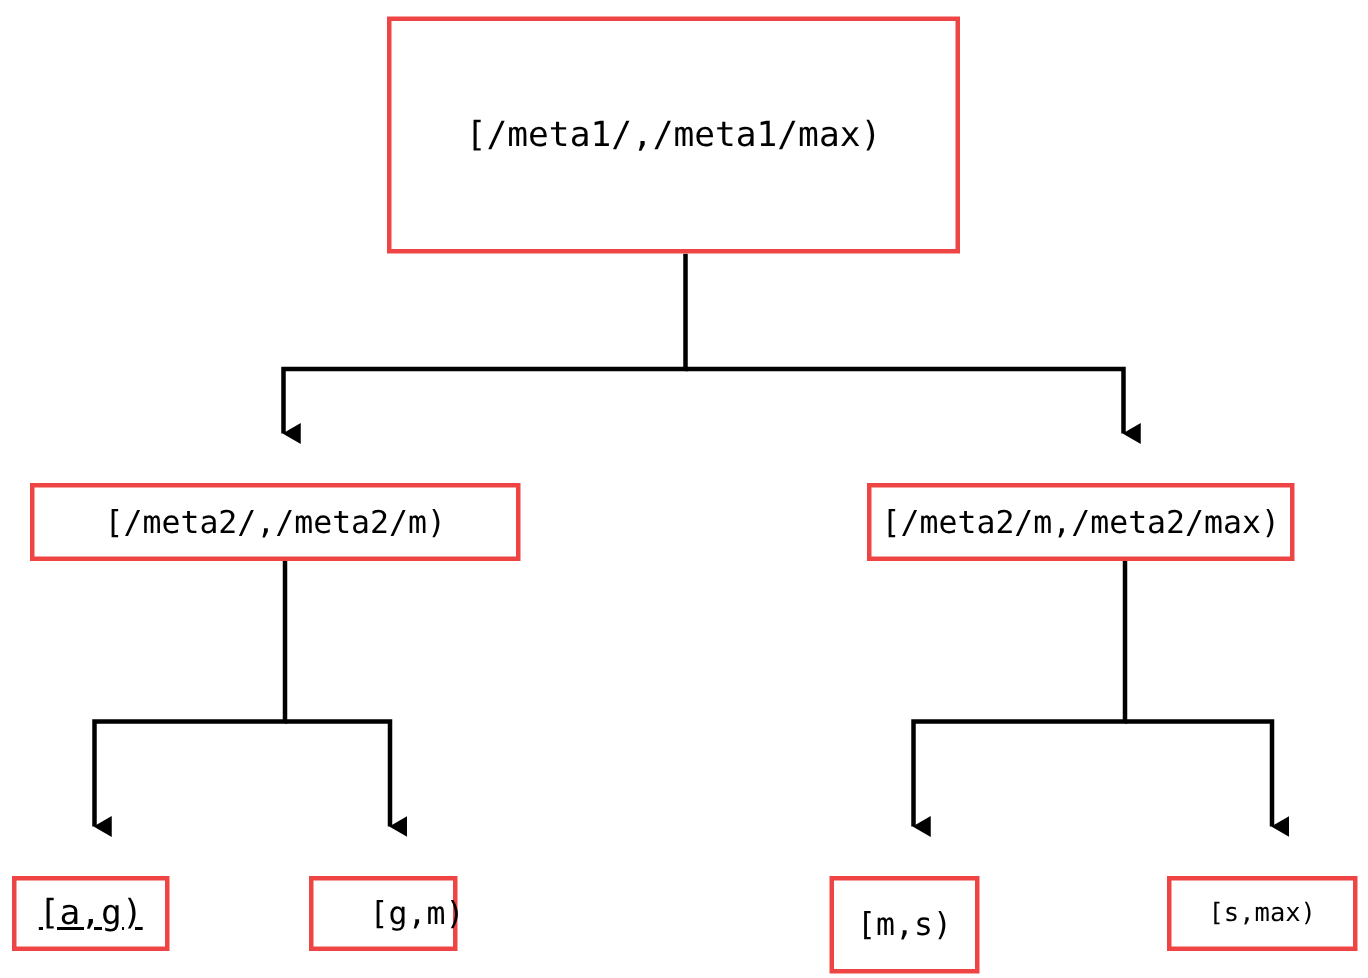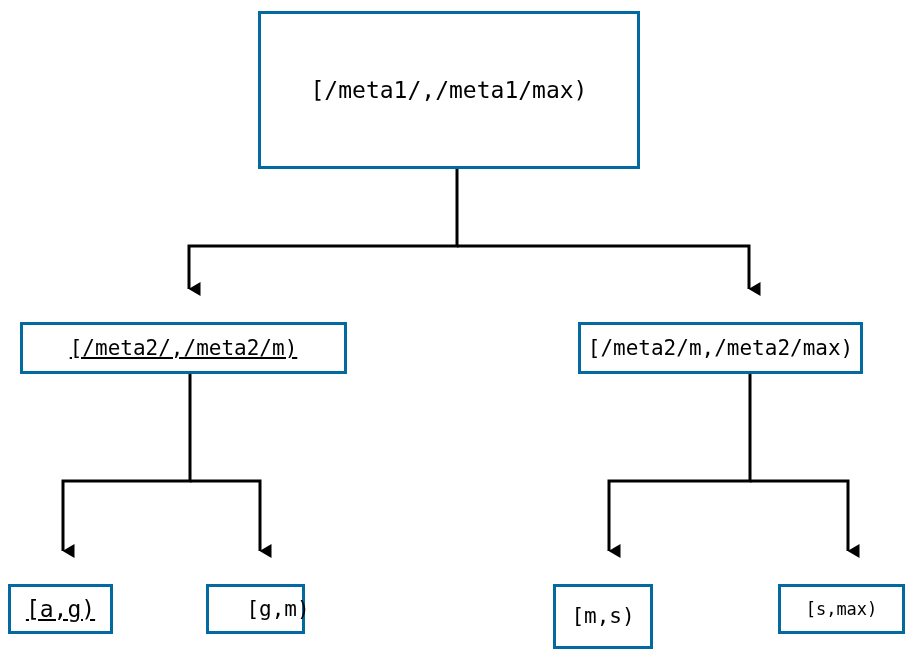--- a/index.html
+++ b/index.html
@@ -18,21 +18,21 @@
   .edges {
     position: absolute;
     left: 0;
     top: 0;
     width: 912px;
     height: 652px;
   }
   .node {
     position: absolute;
     box-sizing: border-box;
-    border: 3px solid #0369a1;
+    border: 3px solid #ef4444;
     background: #ffffff;
     display: flex;
     align-items: center;
     justify-content: center;
     color: #000000;
     white-space: pre;
     letter-spacing: 0px;
   }
   .node-label {
     display: block;
@@ -46,21 +46,20 @@
     height: 158px;
     font-size: 23px;
   }
   
   #node-mid-left {
     left: 20px;
     top: 322px;
     width: 327px;
     height: 52px;
     font-size: 21px;
-    text-decoration: underline;
   }
   #node-mid-right {
     left: 578px;
     top: 322px;
     width: 285px;
     height: 52px;
     font-size: 21px;
   }
   
   #node-leaf-0 {

